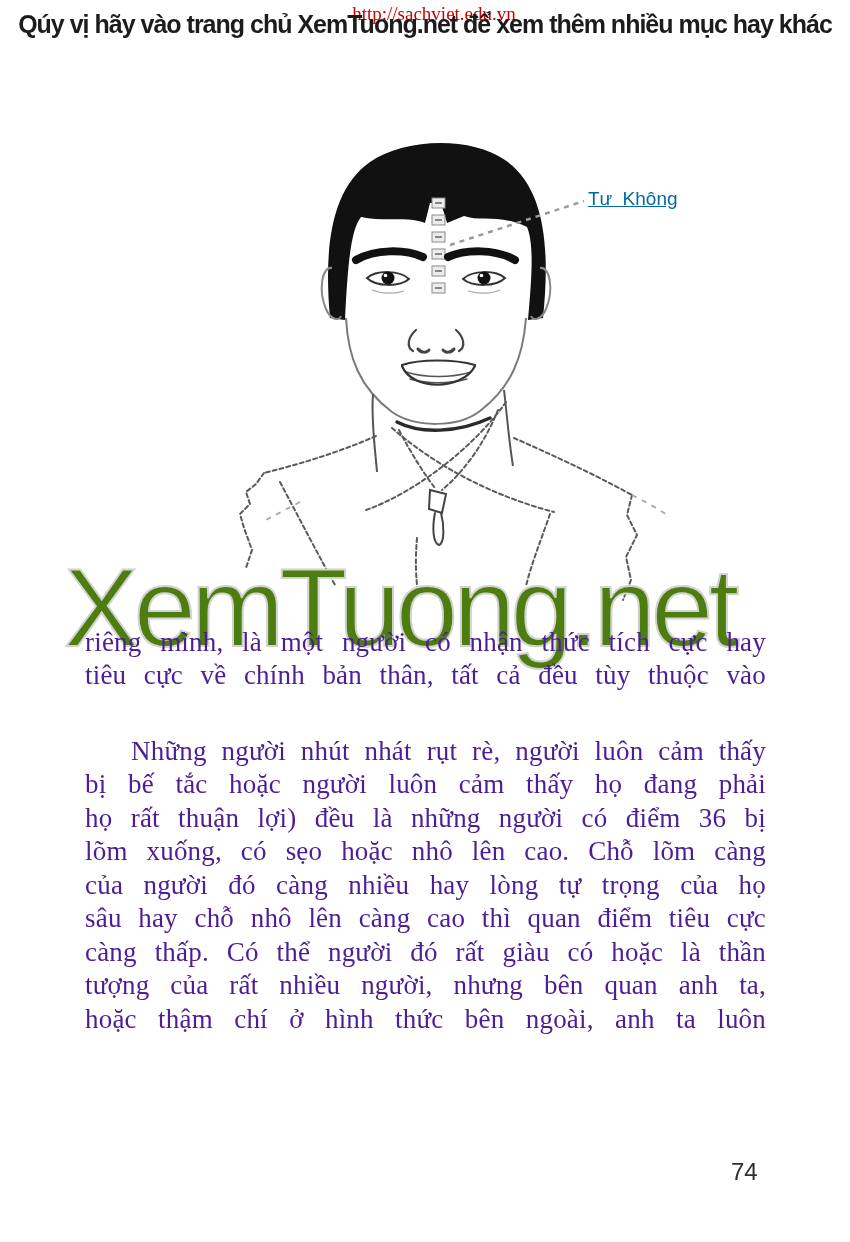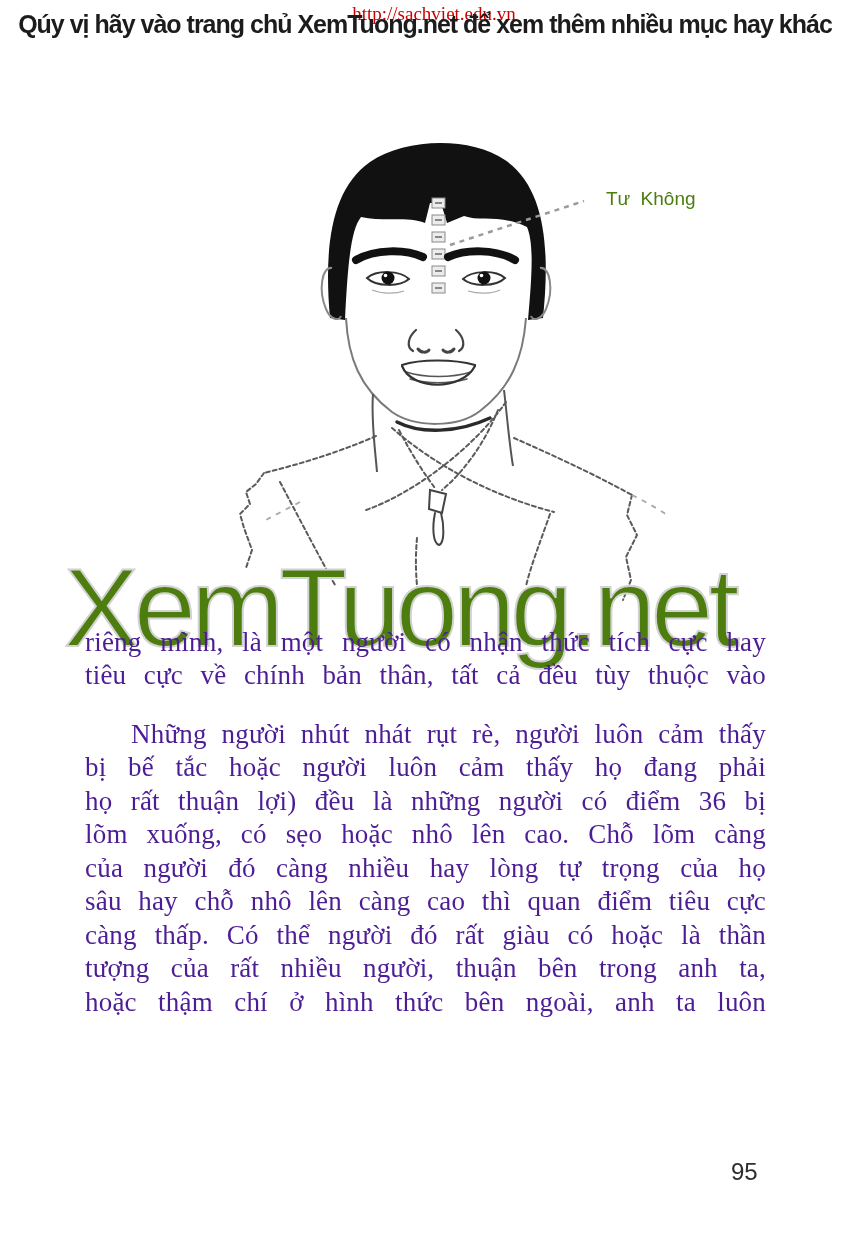--- a/index.html
+++ b/index.html
@@ -37,27 +37,28 @@
   }
   
   .fig{
     position:absolute;
     left:180px; top:110px;
     width:560px; height:560px;
     z-index:1;
   }
   .fig-label{
     position:absolute;
-    left:606px; top:188px;
+    left:588px; top:188px;
     font-family:"Liberation Sans", sans-serif;
     font-size:19px;
-    color:#4d7c0f;
+    color:#0369a1;
     word-spacing:5px;
     white-space:nowrap;
     z-index:2;
+    text-decoration:underline;
   }
   
   .watermark{
     position:absolute;
     left:64px; top:552px;
     font-family:"Liberation Sans", sans-serif;
     font-weight:normal;
     font-size:112px;
     letter-spacing:-5px;
     color:#4d7c0f;
@@ -76,21 +77,21 @@
     z-index:4;
   }
   .bl{
     font-size:27px;
     line-height:33.45px;
     text-align:justify;
     text-align-last:justify;
     letter-spacing:0.2px;
   }
   .bl.lastline{ text-align-last:left; }
-  .para2{ margin-top:25px; }
+  .para2{ margin-top:42px; }
   .indent{ text-indent:46px; }
   
   .pagenum{
     position:absolute;
     left:731px; top:1158px;
     font-family:"Liberation Sans", sans-serif;
     font-size:24px;
     color:#2e2e2e;
     z-index:4;
   }
@@ -207,20 +208,20 @@
       <div class="bl">tiêu cực về chính bản thân, tất cả đều tùy thuộc vào</div>
     </div>
     <div class="para2">
       <div class="bl indent">Những người nhút nhát rụt rè, người luôn cảm thấy</div>
       <div class="bl">bị bế tắc hoặc người luôn cảm thấy họ đang phải</div>
       <div class="bl">họ rất thuận lợi) đều là những người có điểm 36 bị</div>
       <div class="bl">lõm xuống, có sẹo hoặc nhô lên cao. Chỗ lõm càng</div>
       <div class="bl">của người đó càng nhiều hay lòng tự trọng của họ</div>
       <div class="bl">sâu hay chỗ nhô lên càng cao thì quan điểm tiêu cực</div>
       <div class="bl">càng thấp. Có thể người đó rất giàu có hoặc là thần</div>
-      <div class="bl">tượng của rất nhiều người, thuận bên trong anh ta,</div>
+      <div class="bl">tượng của rất nhiều người, nhưng bên quan anh ta,</div>
       <div class="bl">hoặc thậm chí ở hình thức bên ngoài, anh ta luôn</div>
     </div>
   </div>
 
-  <div class="pagenum">95</div>
+  <div class="pagenum">74</div>
 
 </div>
 
 </body></html>

